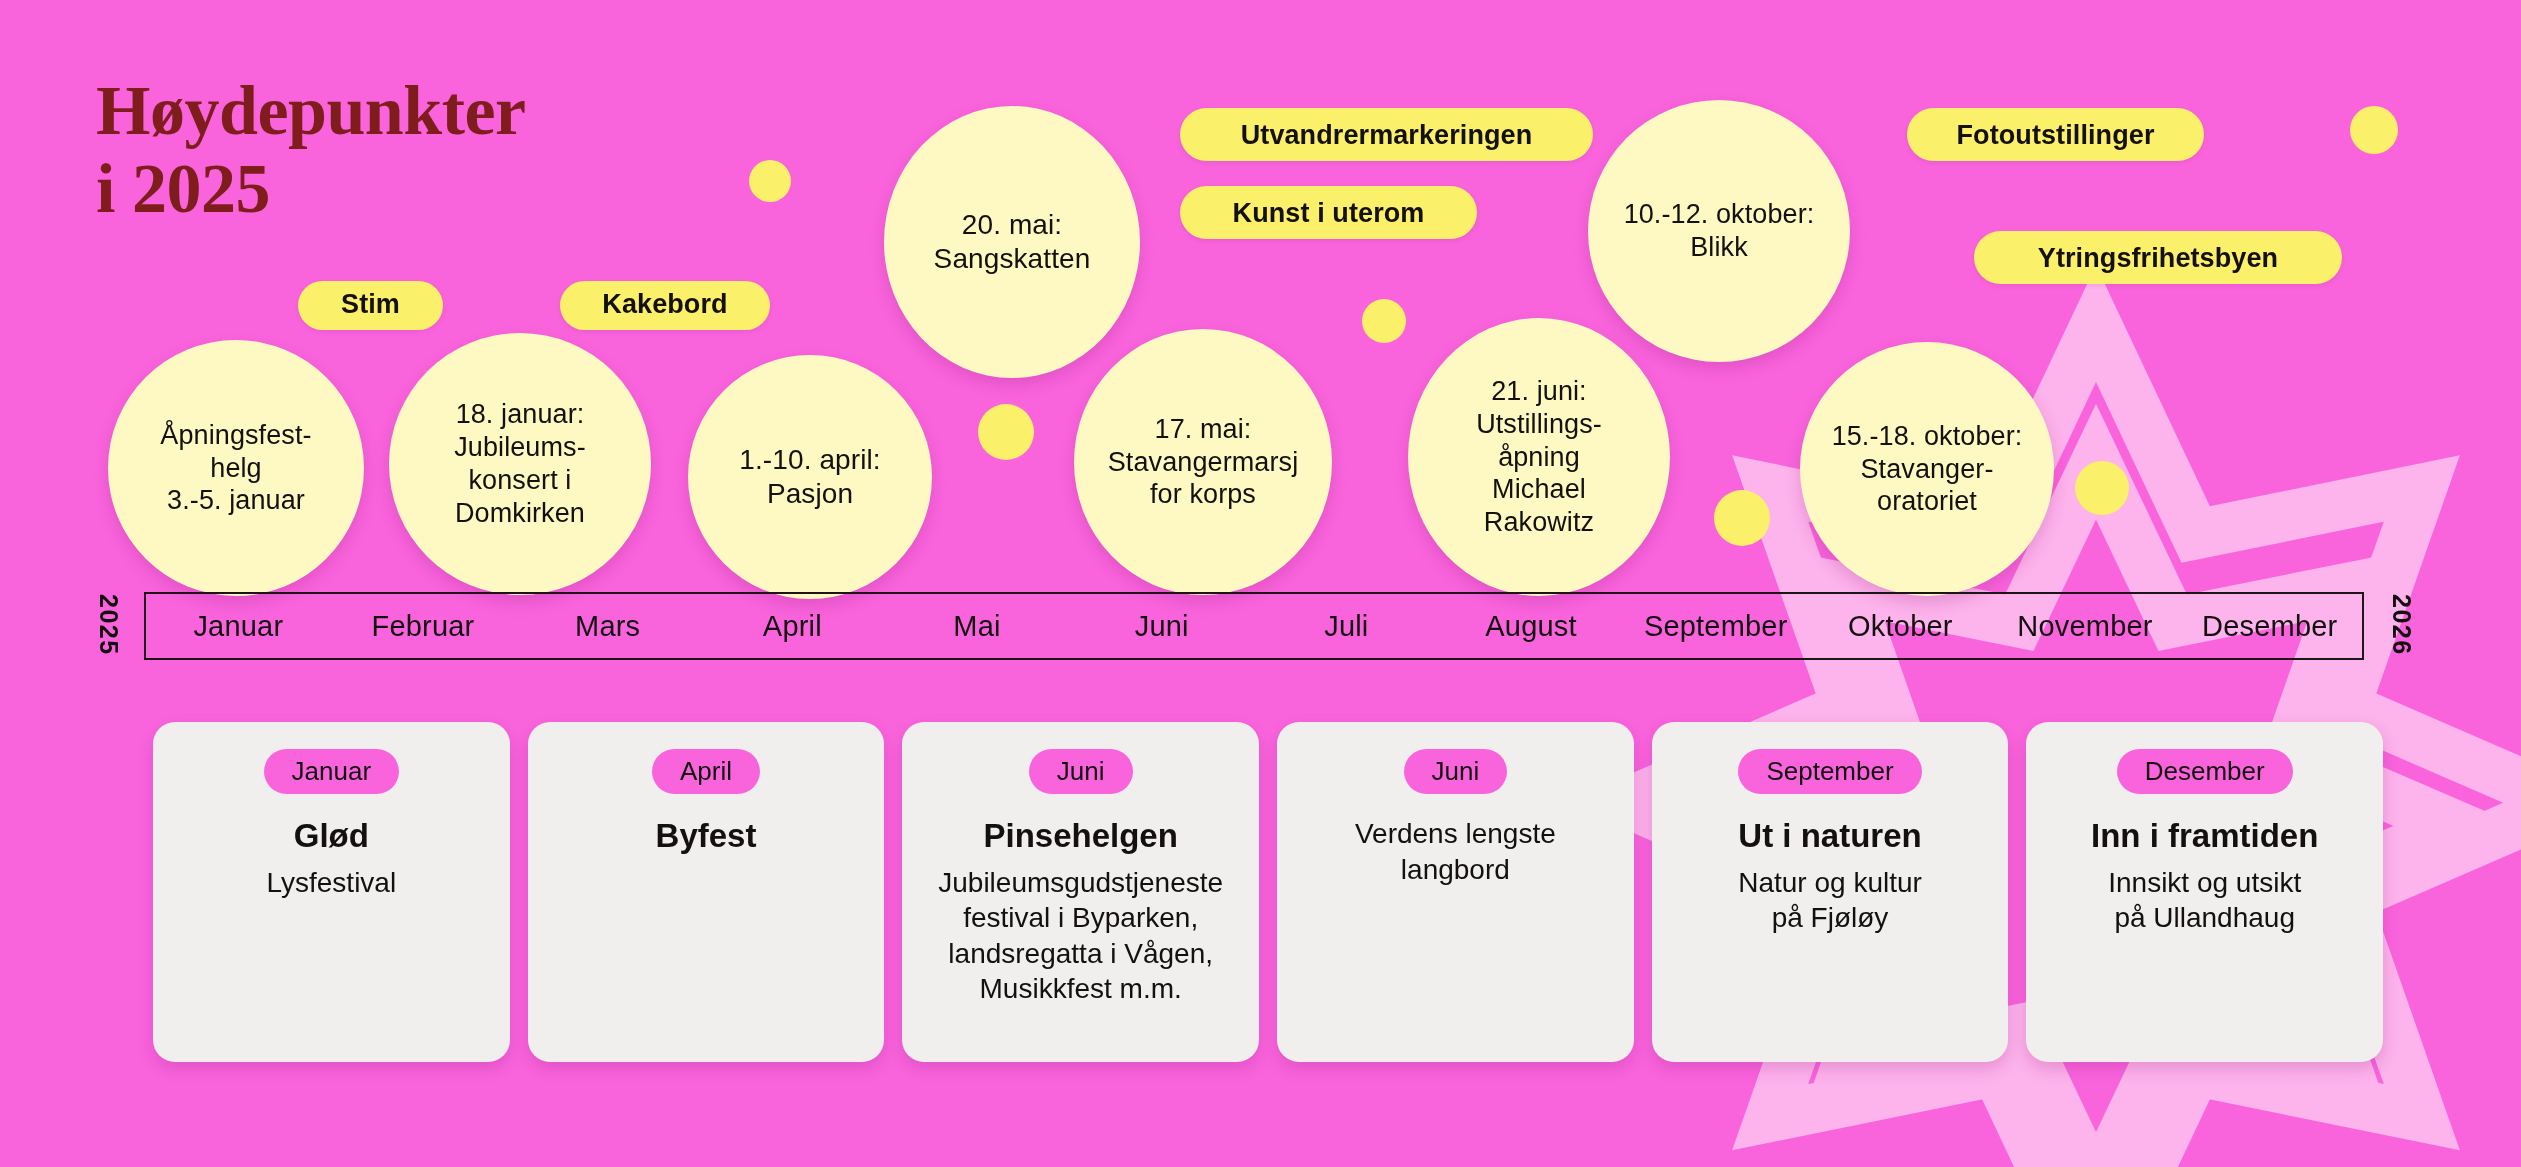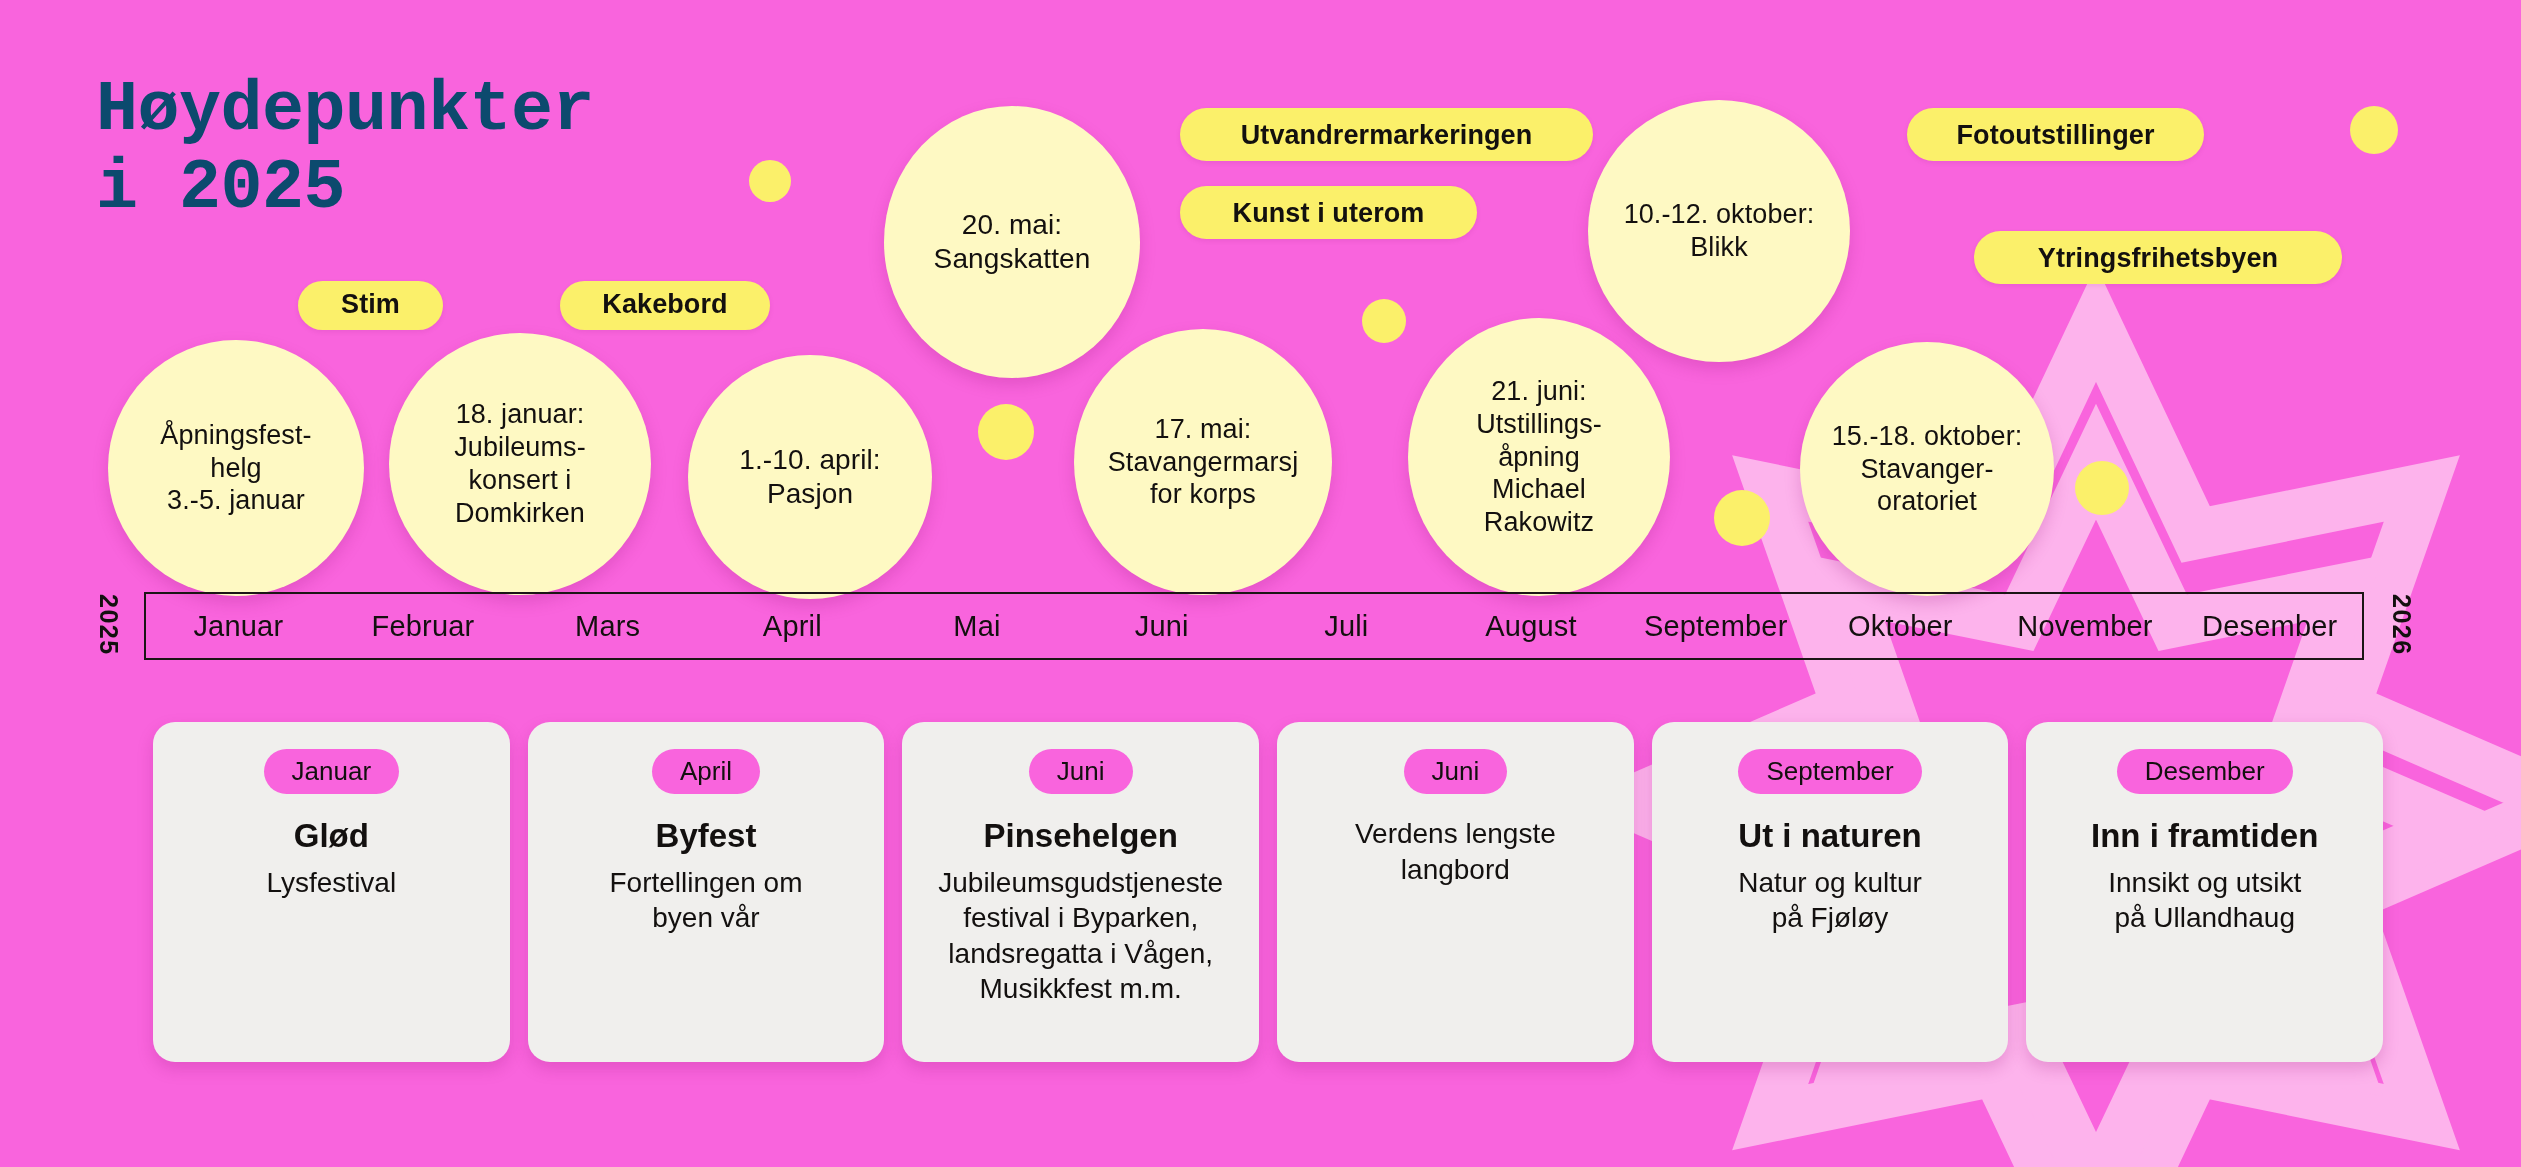--- a/index.html
+++ b/index.html
@@ -14,26 +14,26 @@
   .stage{position:relative;width:2521px;height:1167px;overflow:hidden;background:#f964dd;}
 
   
   .deco{position:absolute;right:-150px;bottom:-230px;width:1150px;height:1150px;
         opacity:1;pointer-events:none;z-index:0;}
   .deco svg{width:100%;height:100%;display:block;}
 
   
   .title{
     position:absolute;left:96px;top:72px;z-index:6;
-    font-family:Liberation Mono, monospace;
+    font-family:Liberation Serif, serif;
     font-weight:700;
     font-size:70px;
     line-height:1.12;
     letter-spacing:-0.5px;
-    color:#0c4a6e;
+    color:#7f1d1d;
     white-space:pre-line;
   }
 
   
   .dot{position:absolute;background:#fbf06a;border-radius:50%;z-index:2;}
 
   
   .pill{
     position:absolute;z-index:5;
     background:#fbf06a;
@@ -252,22 +252,20 @@
 
     <div class="card">
       <div class="card-badge">Januar</div>
       <div class="card-title">Glød</div>
       <div class="card-sub">Lysfestival</div>
     </div>
 
     <div class="card">
       <div class="card-badge">April</div>
       <div class="card-title">Byfest</div>
-      <div class="card-sub">Fortellingen om
-byen vår</div>
     </div>
 
     <div class="card">
       <div class="card-badge">Juni</div>
       <div class="card-title">Pinsehelgen</div>
       <div class="card-sub">Jubileumsgudstjeneste
 festival i Byparken,
 landsregatta i Vågen,
 Musikkfest  m.m.</div>
     </div>

